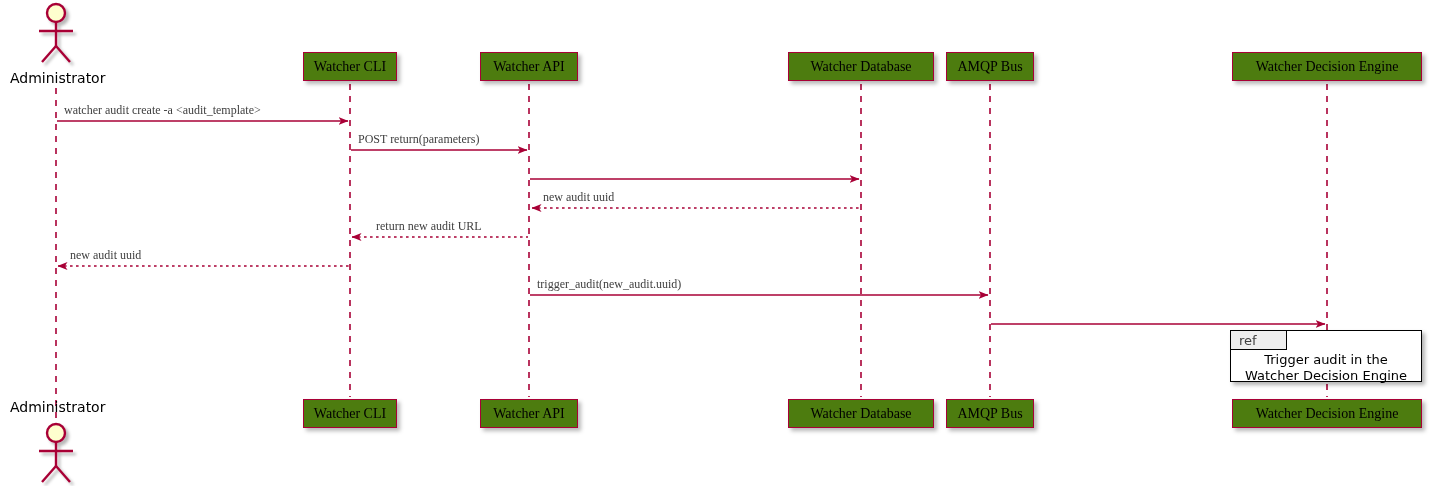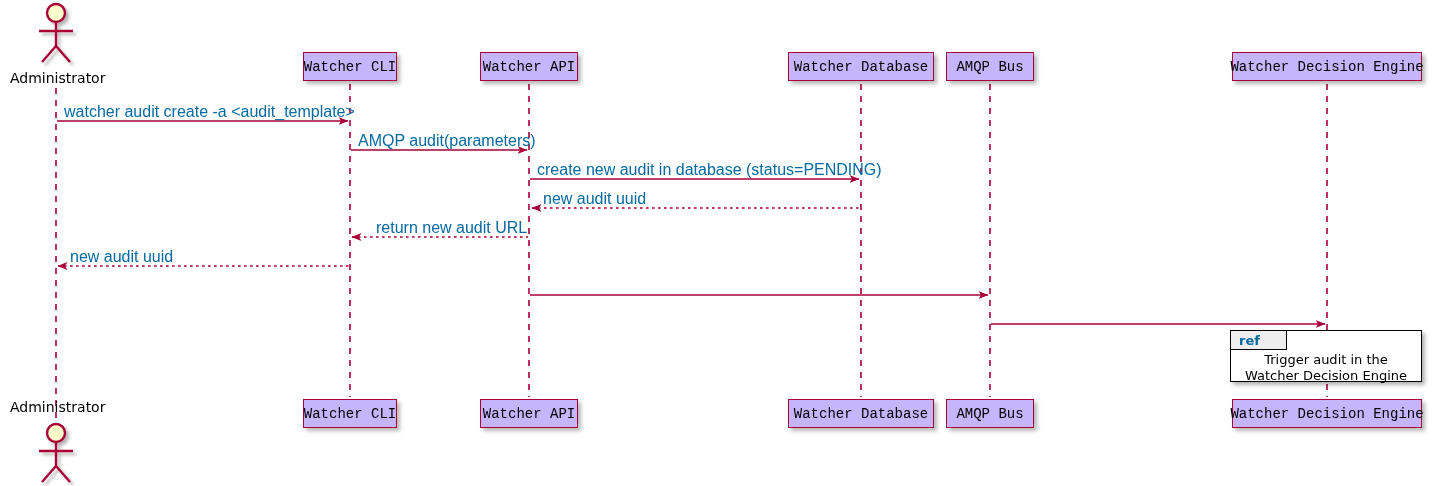--- a/index.html
+++ b/index.html
@@ -20,45 +20,45 @@
   .layer-svg {
     position: absolute;
     left: 0;
     top: 0;
     width: 1434px;
     height: 486px;
   }
   .participant-box {
     position: absolute;
     box-sizing: border-box;
-    background: #c4b5fd;
+    background: #4d7c0f;
     border: 1.5px solid #A80036;
     color: #000000;
     font-size: 14px;
     line-height: 1;
     display: flex;
     align-items: center;
     justify-content: center;
     white-space: nowrap;
     box-shadow: 3px 3px 4px rgba(0,0,0,0.28);
-    font-family: Liberation Mono, monospace;
+    font-family: Liberation Serif, serif;
   }
   .actor-label {
     position: absolute;
     font-size: 14px;
     color: #000000;
     white-space: nowrap;
     font-family: "DejaVu Sans", sans-serif;
   }
   .msg-label {
     position: absolute;
-    font-size: 16px;
-    color: #0369a1;
+    font-size: 12px;
+    color: #404040;
     white-space: nowrap;
-    font-family: Liberation Sans, sans-serif;
+    font-family: Liberation Serif, serif;
   }
   .ref-frame {
     position: absolute;
     box-sizing: border-box;
     background: #FFFFFF;
     border: 1.5px solid #000000;
     box-shadow: 3px 3px 4px rgba(0,0,0,0.30);
   }
   .ref-tab {
     position: absolute;
@@ -68,22 +68,22 @@
     background: #EEEEEE;
     border-right: 1.5px solid #000000;
     border-bottom: 1.5px solid #000000;
     box-sizing: border-box;
   }
   .ref-tab-label {
     position: absolute;
     left: 8px;
     top: 2px;
     font-size: 13px;
-    font-weight: bold;
-    color: #0369a1;
+    font-weight: normal;
+    color: #404040;
     font-family: "DejaVu Sans", sans-serif;
   }
   .ref-body {
     position: absolute;
     left: 0;
     top: 21px;
     width: 100%;
     text-align: center;
     font-size: 13px;
     color: #000000;
@@ -175,25 +175,25 @@
     <span>AMQP Bus</span>
   </div>
   <div class="participant-box" style="left:1232px; top:399px; width:190px; height:29px;">
     <span>Watcher Decision Engine</span>
   </div>
 
   <div class="actor-label" style="left:10px; top:70px;">Administrator</div>
   <div class="actor-label" style="left:10px; top:399px;">Administrator</div>
 
   <div class="msg-label" style="left:64px; top:103px;">watcher audit create -a &lt;audit_template&gt;</div>
-  <div class="msg-label" style="left:358px; top:132px;">AMQP audit(parameters)</div>
-  <div class="msg-label" style="left:537px; top:161px;">create new audit in database (status=PENDING)</div>
+  <div class="msg-label" style="left:358px; top:132px;">POST return(parameters)</div>
   <div class="msg-label" style="left:543px; top:190px;">new audit uuid</div>
   <div class="msg-label" style="left:376px; top:219px;">return new audit URL</div>
   <div class="msg-label" style="left:70px; top:248px;">new audit uuid</div>
+  <div class="msg-label" style="left:537px; top:277px;">trigger_audit(new_audit.uuid)</div>
 
   <div class="ref-frame" style="left:1230px; top:330px; width:192px; height:52px;">
     <div class="ref-tab" style="width:56px;"></div>
     <div class="ref-tab-label">ref</div>
     <div class="ref-body">
       <div>Trigger audit in the</div>
       <div>Watcher Decision Engine</div>
     </div>
   </div>
 

